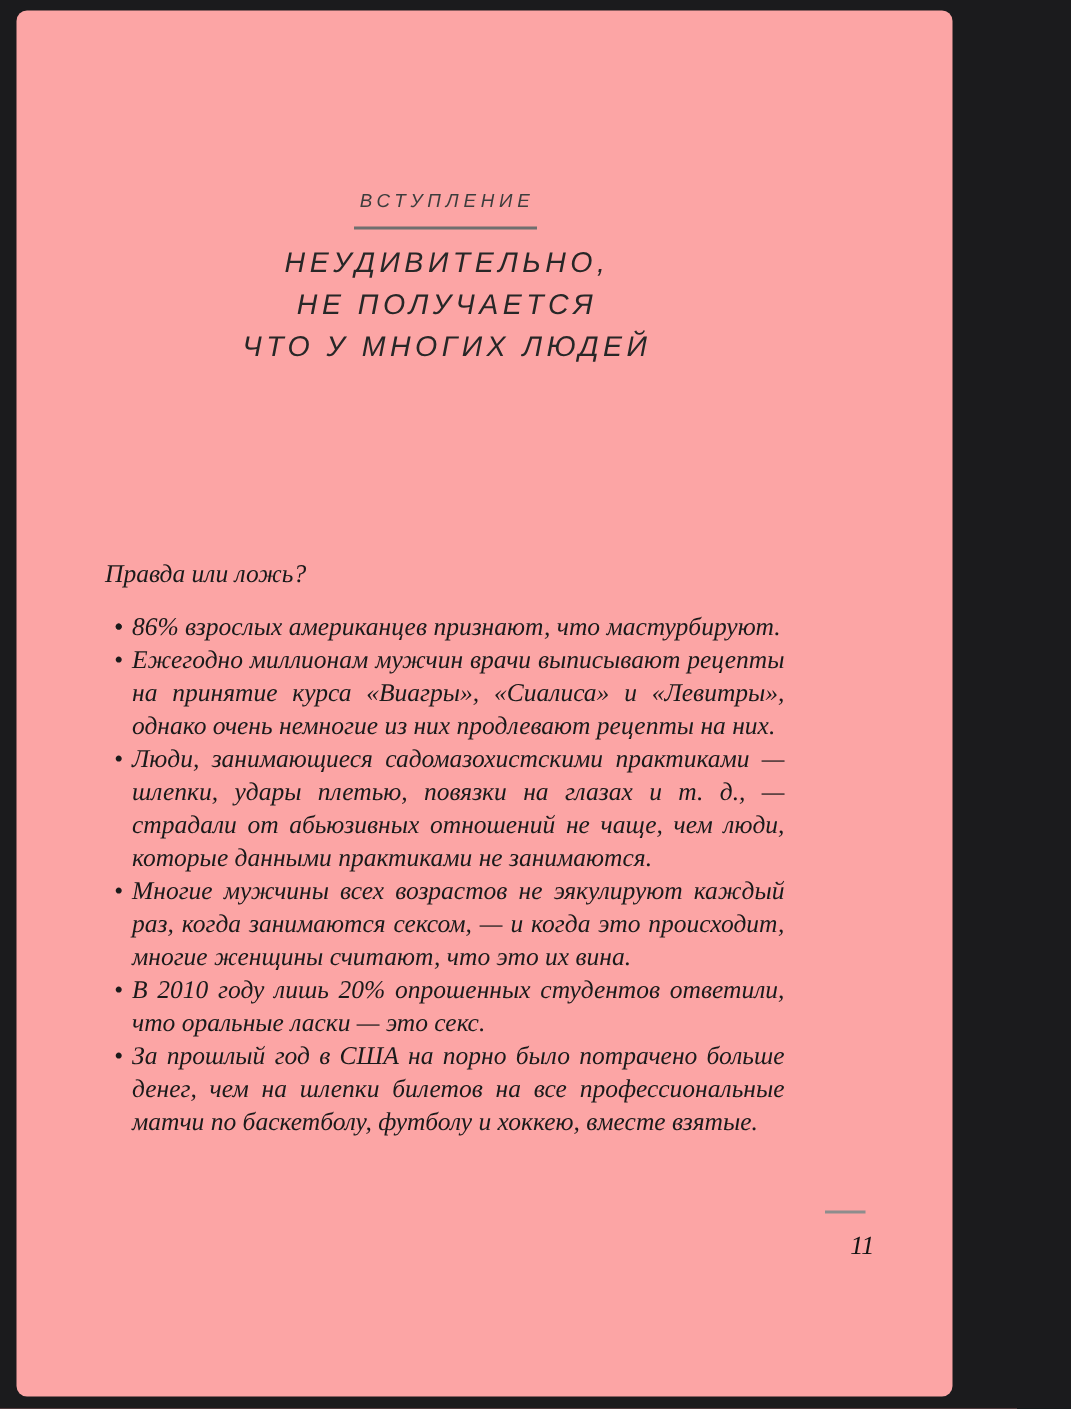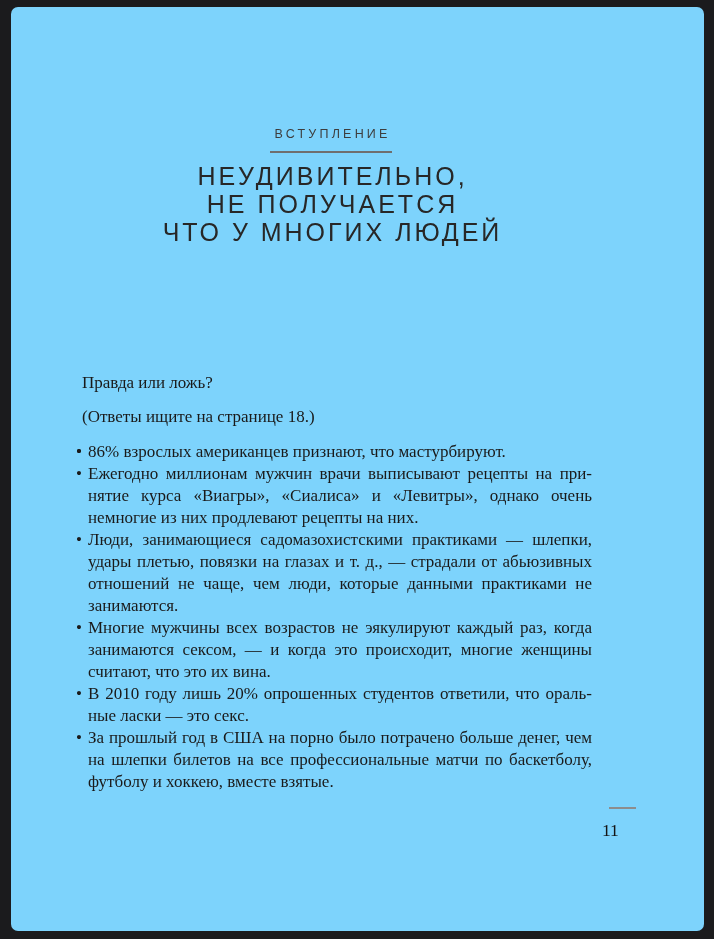--- a/index.html
+++ b/index.html
@@ -7,27 +7,28 @@
     padding: 0;
     width: 714px;
     height: 939px;
     background: #1b1b1d;
     overflow: hidden;
   }
   .page {
     position: absolute;
     left: 11px;
     top: 7px;
-    width: 693px;
+    width: 624px;
     height: 924px;
-    background: #7dd3fc;
+    background: #fca5a5;
     border-radius: 7px;
     box-sizing: border-box;
     padding-left: 59px;
     padding-right: 112px;
+    font-style: italic;
   }
   
   .chapter-header {
     padding-top: 121px;
     text-align: center;
   }
   .kicker {
     font-family: "Liberation Sans", sans-serif;
     font-size: 12.5px;
     line-height: 1;
@@ -39,36 +40,36 @@
     width: 122px;
     height: 2px;
     background: #6f6f6f;
     margin: 10px auto 0 auto;
     border: none;
   }
   .chapter-title {
     margin: 9px 0 0 0;
     font-family: "Liberation Sans", sans-serif;
     font-weight: normal;
-    font-size: 25px;
+    font-size: 19px;
     line-height: 28px;
     letter-spacing: 3px;
     color: #272727;
   }
   .chapter-title .title-line { text-indent: 3px; }
   
   .body-text {
     margin-top: 126px;
     font-family: "Liberation Serif", "DejaVu Serif", serif;
     font-size: 17px;
     line-height: 22px;
     color: #1a1a1a;
   }
   .body-text p {
-    margin: 12px;
+    margin: 0;
     text-align: left;
   }
   ul.tf-list {
     list-style: none;
     margin: 13px 0 0 0;
     padding: 0;
   }
   ul.tf-list li {
     position: relative;
     padding-left: 18px;
@@ -76,23 +77,23 @@
   }
   ul.tf-list .bullet-marker {
     position: absolute;
     left: 6px;
     top: 0;
   }
   
   .folio {
     position: absolute;
     top: 800px;
-    right: 62px;
+    right: 52px;
     width: 40px;
-    text-align: left;
+    text-align: right;
   }
   .folio-rule {
     width: 27px;
     height: 2px;
     background: #8d8d8d;
     margin: 0 auto;
     border: none;
   }
   .folio-number {
     margin-top: 11px;
@@ -111,21 +112,20 @@
     <div class="kicker-rule"></div>
     <h1 class="chapter-title">
       <div class="title-line">НЕУДИВИТЕЛЬНО,</div>
       <div class="title-line">НЕ ПОЛУЧАЕТСЯ</div>
       <div class="title-line">ЧТО У МНОГИХ ЛЮДЕЙ</div>
     </h1>
   </header>
 
   <main class="body-text">
     <p>Правда или ложь?</p>
-    <p>(Ответы ищите на странице 18.)</p>
 
     <ul class="tf-list">
       <li>
         <span class="bullet-marker">•</span>
       </li>
       <li>
         <span class="bullet-marker">•</span>
         <span>86% взрослых американцев признают, что мастурбируют.</span>
       </li>
       <li>

